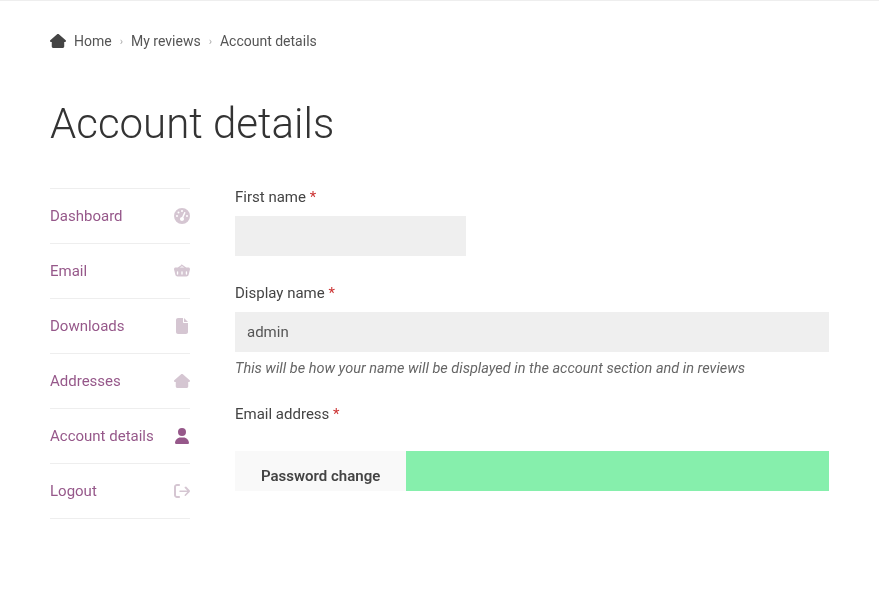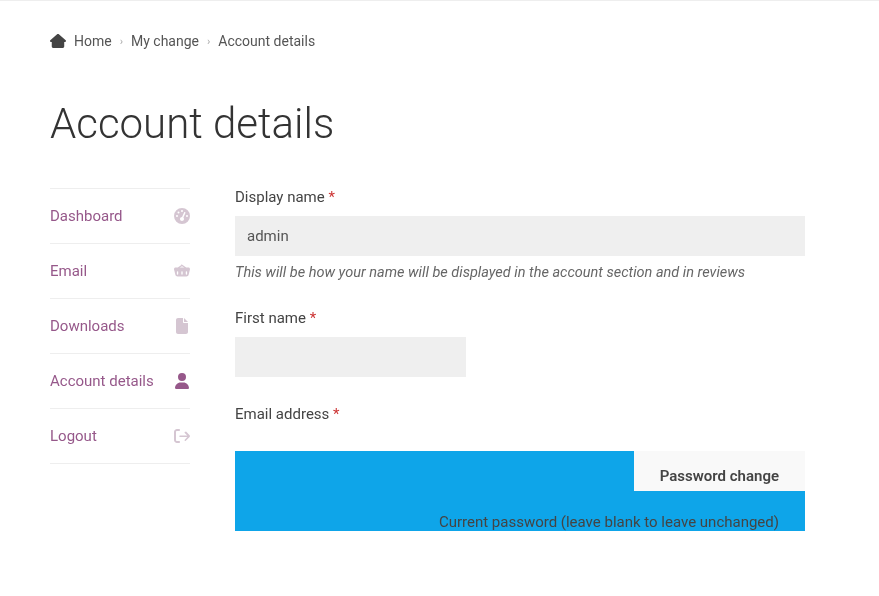--- a/index.html
+++ b/index.html
@@ -4,21 +4,21 @@
   <style>
     * { margin: 0; padding: 0; box-sizing: border-box; }
     body {
       font-family: -apple-system, BlinkMacSystemFont, "Segoe UI", Roboto, sans-serif;
       background: #fff;
       color: #333;
       padding: 0;
       width: 879px;
     }
     .container {
-      padding: 10px 74px 0 50px;
+      padding: 10px 50px 0 50px;
       border-top: 1px solid #eee;
     }
     .breadcrumb {
       display: flex;
       align-items: center;
       gap: 8px;
       font-size: 14px;
       color: #666;
       padding: 22px 0 50px 0;
     }
@@ -93,24 +93,23 @@
       color: #555;
       font-family: inherit;
     }
     .hint {
       font-style: italic;
       color: #666;
       font-size: 14.5px;
       margin-top: 8px;
     }
     .fieldset {
-      background: #0ea5e9;
+      background: #86efac;
       padding: 0;
       margin-top: 22px;
-      text-align: right;
     }
     .legend-wrap {
       display: inline-block;
       background: #f9f9f9;
       padding: 16px 26px 6px 26px;
       font-size: 15px;
       font-weight: 600;
       color: #444;
     }
     .fieldset-body {
@@ -124,21 +123,21 @@
 </head>
 <body>
 
 <div class="container">
   <nav class="breadcrumb">
     <svg class="home-icon" viewBox="0 0 576 512">
         <path d="M575.8 255.5c0 18-15 32.1-32 32.1h-32l.7 160.1c0 35.3-28.7 64-64 64H127.1c-35.3 0-64-28.7-64-64l.7-160.1H32c-18 0-32-14-32-32.1 0-9 3-17 10-24L266.4 8c7-7 15-8 22-8s15 2 21 7l255.4 224.5c8 7 12 15 11 24z"></path>
       </svg>
     <a href="#" class="bc-item">Home</a>
     <span class="sep">›</span>
-    <a href="#" class="bc-item">My change</a>
+    <a href="#" class="bc-item">My reviews</a>
     <span class="sep">›</span>
     <span class="bc-item">Account details</span>
   </nav>
 
   <h1 class="page-title">Account details</h1>
 
   <div class="layout">
     <aside class="sidebar">
       <div class="nav-item">
         <span>Dashboard</span>
@@ -149,53 +148,56 @@
       <div class="nav-item">
         <span>Email</span>
         <svg class="nav-icon" viewBox="0 0 576 512">
             <path d="M253 34c6-11 20-14 31-8l0 0L440 134h80c31 0 56 25 56 56c0 5-1 10-2 14L527 388c-9 37-41 62-79 62H128c-38 0-70-25-79-62L2 204c-1-4-2-9-2-14c0-31 25-56 56-56h80L292 26c-1 0 0 0 0 0l-39 8zm35 54L204 134H372L288 88zM128 262c-13 0-24 11-24 24v80c0 13 11 24 24 24s24-11 24-24V286c0-13-11-24-24-24zm160 0c-13 0-24 11-24 24v80c0 13 11 24 24 24s24-11 24-24V286c0-13-11-24-24-24zm160 0c-13 0-24 11-24 24v80c0 13 11 24 24 24s24-11 24-24V286c0-13-11-24-24-24z"></path>
           </svg>
       </div>
       <div class="nav-item">
         <span>Downloads</span>
         <svg class="nav-icon" viewBox="0 0 384 512">
             <path d="M64 0C28.7 0 0 28.7 0 64V448c0 35.3 28.7 64 64 64H320c35.3 0 64-28.7 64-64V160H256c-17.7 0-32-14.3-32-32V0H64zM256 0V128H384L256 0z"></path>
+          </svg>
+      </div>
+      <div class="nav-item">
+        <span>Addresses</span>
+        <svg class="nav-icon" viewBox="0 0 576 512">
+            <path d="M575.8 255.5c0 18-15 32.1-32 32.1h-32l.7 160.1c0 35.3-28.7 64-64 64H127.1c-35.3 0-64-28.7-64-64l.7-160.1H32c-18 0-32-14-32-32.1 0-9 3-17 10-24L266.4 8c7-7 15-8 22-8s15 2 21 7l255.4 224.5c8 7 12 15 11 24z"></path>
           </svg>
       </div>
       <div class="nav-item active">
         <span>Account details</span>
         <svg class="nav-icon" viewBox="0 0 448 512">
             <path d="M224 256A128 128 0 1 0 224 0a128 128 0 1 0 0 256zm-45.7 48C79.8 304 0 383.8 0 482.3C0 498.7 13.3 512 29.7 512H418.3c16.4 0 29.7-13.3 29.7-29.7C448 383.8 368.2 304 269.7 304H178.3z"></path>
           </svg>
       </div>
       <div class="nav-item">
         <span>Logout</span>
         <svg class="nav-icon" viewBox="0 0 512 512">
             <path d="M377.9 105.9L500 228.1c7.6 7.6 11.9 17.8 11.9 28.5s-4.3 20.9-11.9 28.5L377.9 407.2c-9.4 9.4-24.6 9.4-33.9 0s-9.4-24.6 0-33.9l81.4-81.4H192c-13.3 0-24-10.7-24-24s10.7-24 24-24H425.4l-81.4-81.4c-9.4-9.4-9.4-24.6 0-33.9s24.6-9.4 33.9 0zM160 96c17.7 0 32-14.3 32-32s-14.3-32-32-32H96C43 32 0 75 0 128V384c0 53 43 96 96 96h64c17.7 0 32-14.3 32-32s-14.3-32-32-32H96c-17.7 0-32-14.3-32-32V128c0-17.7 14.3-32 32-32h64z"></path>
           </svg>
       </div>
     </aside>
 
     <main class="main">
+      <div class="form-group half">
+        <label><span>First name</span> <span class="req">*</span></label>
+        <input type="text" value="" style="">
+      </div>
+
       <div class="form-group">
         <label><span>Display name</span> <span class="req">*</span></label>
         <input type="text" value="admin" style="">
         <div class="hint">This will be how your name will be displayed in the account section and in reviews</div>
       </div>
 
-      <div class="form-group half">
-        <label><span>First name</span> <span class="req">*</span></label>
-        <input type="text" value="" style="">
-      </div>
-
       <div class="form-group">
         <label><span>Email address</span> <span class="req">*</span></label>
       </div>
 
       <div class="fieldset">
         <div class="legend-wrap">Password change</div>
-        <div class="fieldset-body">
-          <label>Current password (leave blank to leave unchanged)</label>
-        </div>
       </div>
     </main>
   </div>
 </div>
 
 </body></html>

